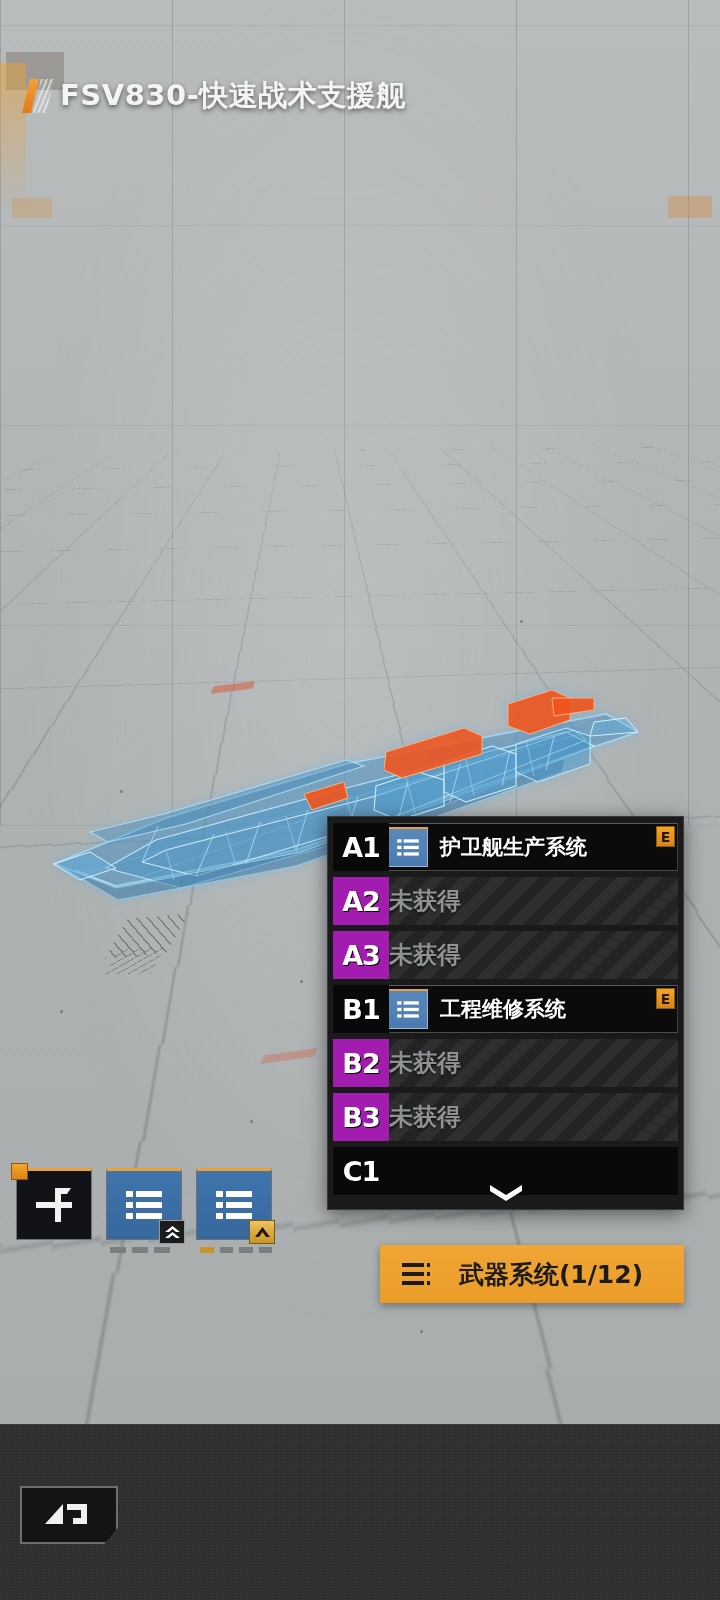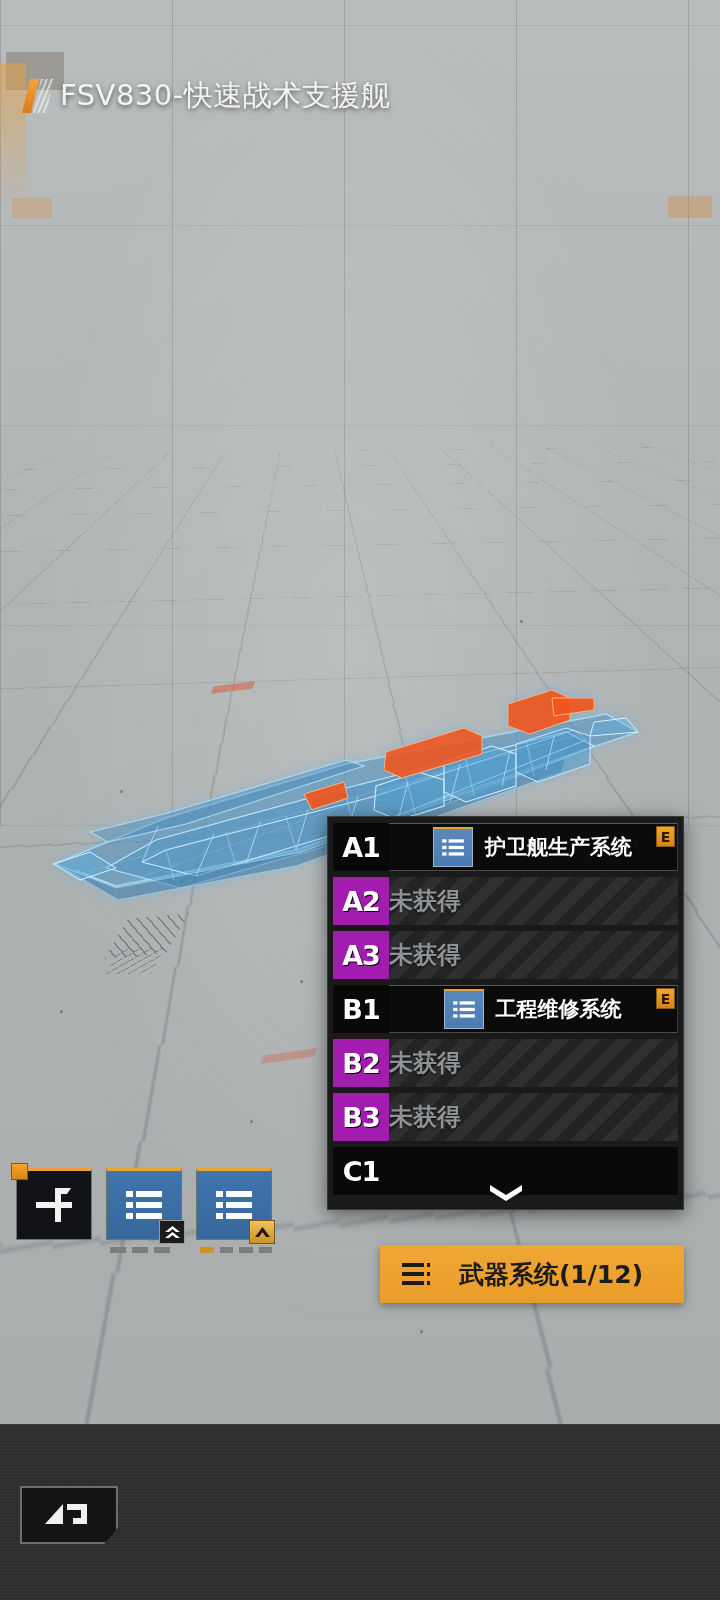--- a/index.html
+++ b/index.html
@@ -83,21 +83,21 @@
     width:9px; height:34px; margin-left:26px;
     background:linear-gradient(180deg,#f2a23a,#e07a18);
     transform:skewX(-13deg);
   }
   #title-bar .bar2{
     width:13px;height:34px;margin-left:-8px;
     background:repeating-linear-gradient(100deg,rgba(255,255,255,.55) 0 2px,rgba(255,255,255,.1) 2px 5px);
     transform:skewX(-13deg);
   }
   #title-text{
-    font-size:29px; font-weight:normal; color:#f4f4f2; letter-spacing:.5px;
+    font-size:29px; font-weight:bold; color:#f4f4f2; letter-spacing:.5px;
     text-shadow:0 2px 5px rgba(0,0,0,.55);
     font-family:"DejaVu Sans","Liberation Sans",sans-serif;
   }
 
   
   #module-panel{
     position:absolute; left:327px; top:816px; width:357px; height:394px;
     background:#1a1a1a;
     border:1px solid #3a3a3a;
     box-shadow:0 4px 18px rgba(0,0,0,.5);
@@ -119,21 +119,20 @@
   }
   .row-body{ position:relative; flex:1; height:100%; display:flex; align-items:center; overflow:hidden; }
   .module-row.locked .row-body{
     background:repeating-linear-gradient(-45deg,#2f2f2f 0 11px,#232323 11px 22px);
   }
   .module-row.acquired .row-body{
     background:#0b0b0b;
     border-top:1px solid #5c5c5c;
     border-bottom:1px solid #4a4a4a;
     border-right:1px solid #3c3c3c;
-    justify-content:center;
   }
   .locked-text{
     width:100%; text-align:left; color:#8e9294; font-size:24px; font-weight:bold;
     font-family:"DejaVu Sans","Liberation Sans",sans-serif;
     text-shadow:0 1px 2px rgba(0,0,0,.7);
   }
   .mod-icon{
     flex:0 0 40px; width:40px; height:40px; margin-left:-1px;
     background:linear-gradient(180deg,#5a88bb,#4a7bb0);
     border:1px solid #9fb6cd; border-top:2px solid #e8a23c;

